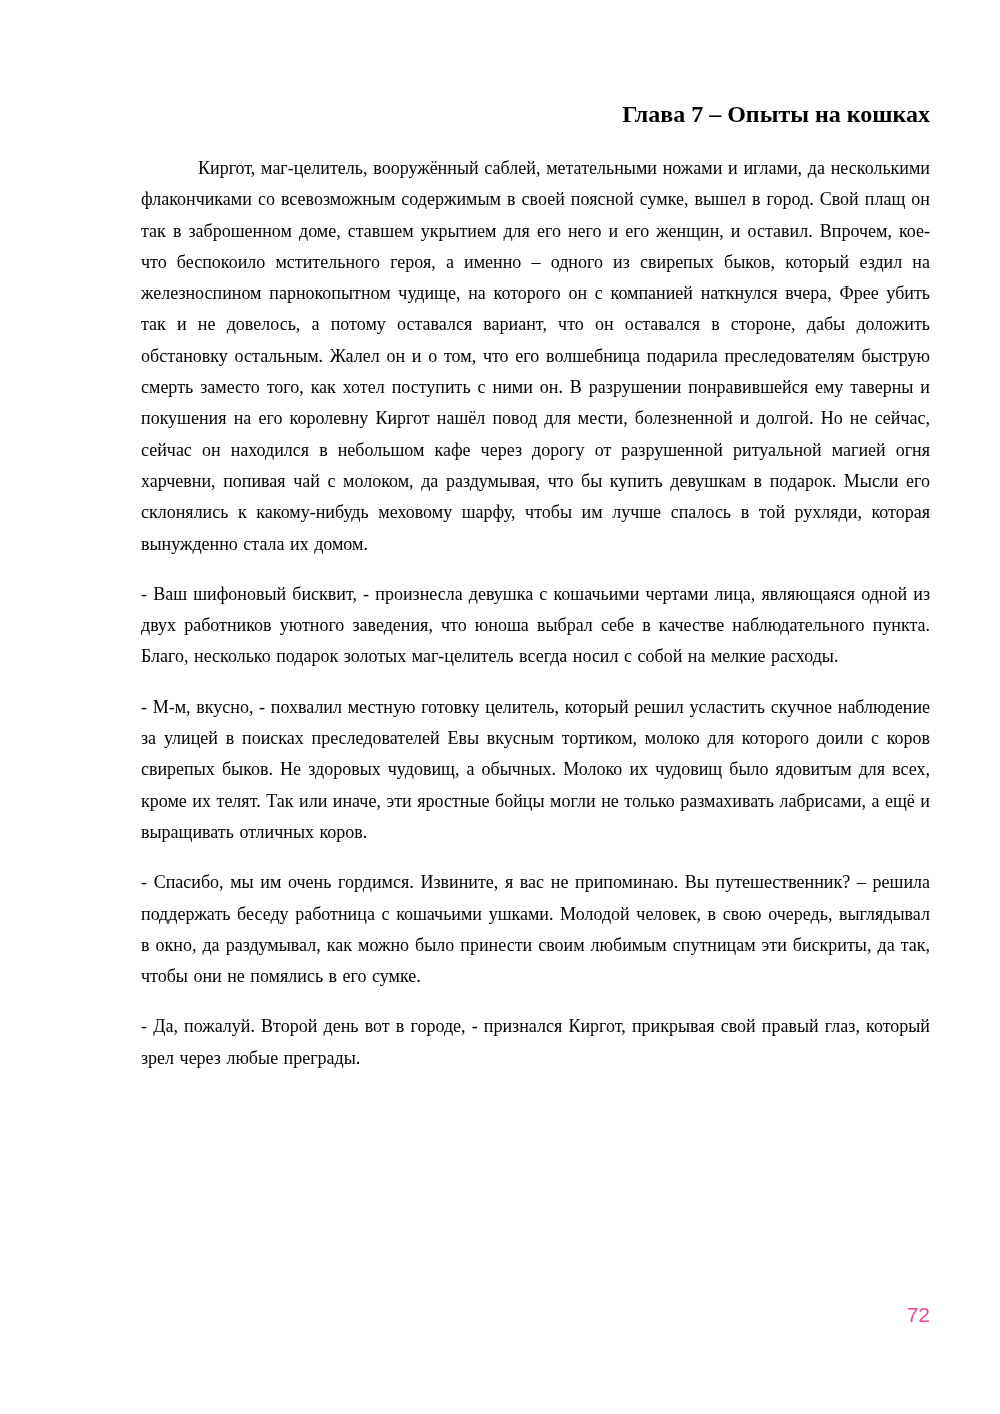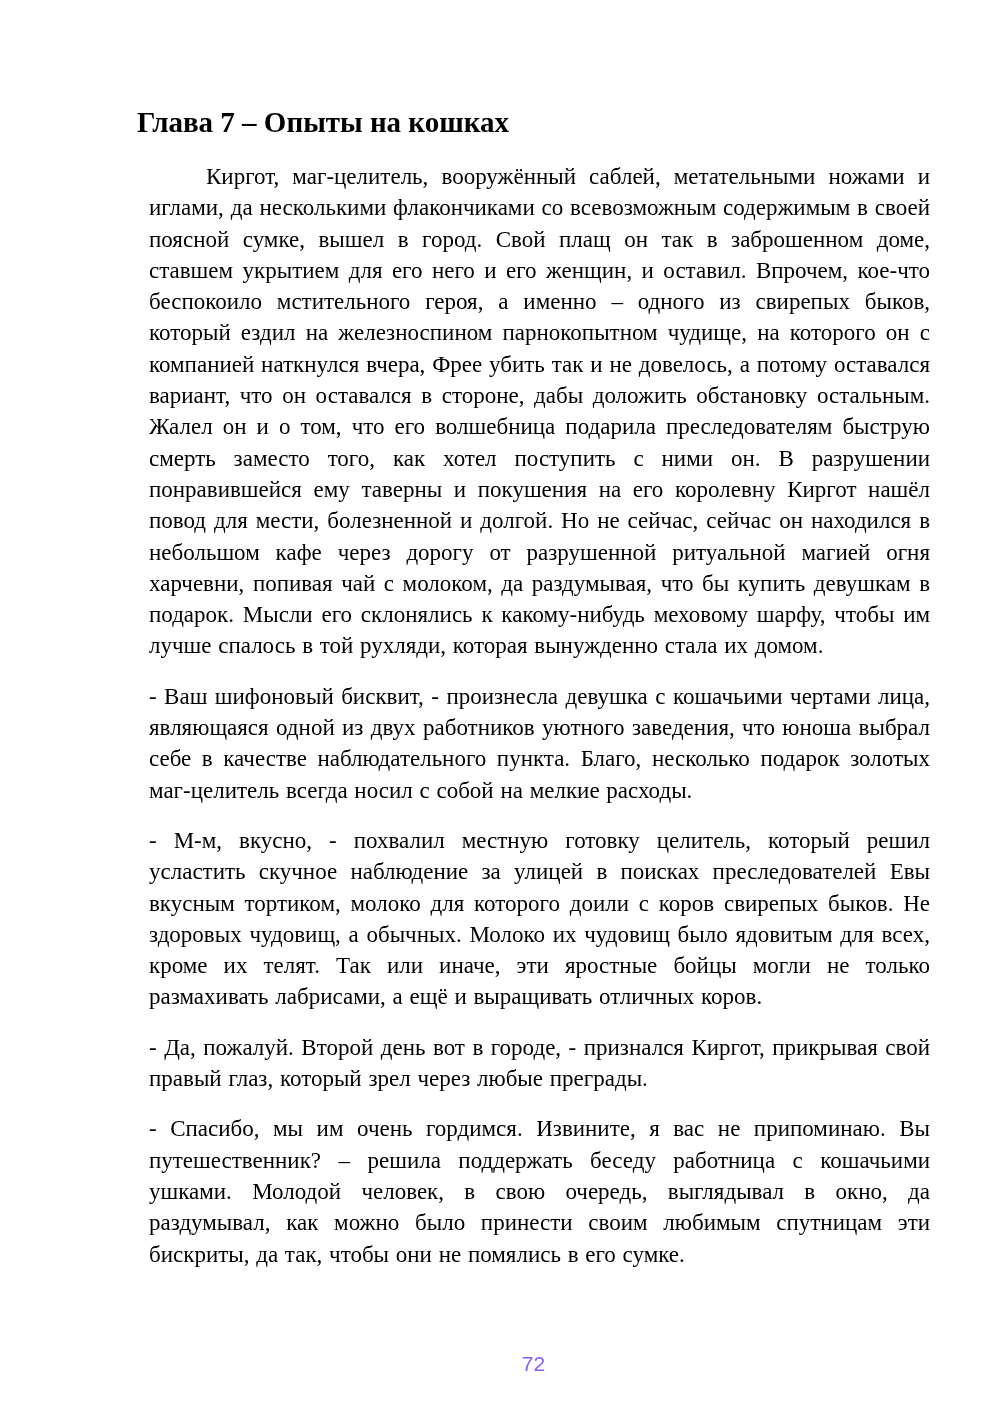--- a/index.html
+++ b/index.html
@@ -16,60 +16,60 @@
     font-family: "Liberation Serif", serif;
     overflow: hidden;
   }
   .content {
     position: absolute;
     left: 137px;
     top: 91px;
     width: 793px;
   }
   .doc-title {
-    font-size: 29px;
+    font-size: 24px;
     line-height: 31px;
     font-weight: bold;
-    text-align: left;
-    margin: 16px 0 23px 0;
+    text-align: right;
+    margin: 8px 0 23px 0;
   }
   p.body-par {
-    font-size: 23px;
+    font-size: 18px;
     line-height: 31.3px;
     text-align: justify;
-    margin: 0 0 19px 12px;
+    margin: 0 0 19px 4px;
     word-spacing: 1px;
   }
   p.body-par.indented {
     text-indent: 57px;
   }
   .page-number {
     position: absolute;
     left: 137px;
-    top: 1352px;
+    top: 1303px;
     width: 793px;
-    text-align: center;
+    text-align: right;
     font-family: "Liberation Sans", sans-serif;
     font-size: 21px;
     line-height: 24px;
-    color: #8b5cf6;
+    color: #ec4899;
   }
 </style>
 </head>
 <body>
 
 <div class="page">
   <div class="content">
     <h1 class="doc-title">Глава 7 – Опыты на кошках</h1>
 
     <p class="body-par indented">Киргот, маг-целитель, вооружённый саблей, метательными ножами и иглами, да несколькими флакончиками со всевозможным содержимым в своей поясной сумке, вышел в город. Свой плащ он так в заброшенном доме, ставшем укрытием для его него и его женщин, и оставил. Впрочем, кое-что беспокоило мстительного героя, а именно – одного из свирепых быков, который ездил на железноспином парнокопытном чудище, на которого он с компанией наткнулся вчера, Фрее убить так и не довелось, а потому оставался вариант, что он оставался в стороне, дабы доложить обстановку остальным. Жалел он и о том, что его волшебница подарила преследователям быструю смерть заместо того, как хотел поступить с ними он. В разрушении понравившейся ему таверны и покушения на его королевну Киргот нашёл повод для мести, болезненной и долгой. Но не сейчас, сейчас он находился в небольшом кафе через дорогу от разрушенной ритуальной магией огня харчевни, попивая чай с молоком, да раздумывая, что бы купить девушкам в подарок. Мысли его склонялись к какому-нибудь меховому шарфу, чтобы им лучше спалось в той рухляди, которая вынужденно стала их домом.</p>
 
     <p class="body-par">- Ваш шифоновый бисквит, - произнесла девушка с кошачьими чертами лица, являющаяся одной из двух работников уютного заведения, что юноша выбрал себе в качестве наблюдательного пункта. Благо, несколько подарок золотых маг-целитель всегда носил с собой на мелкие расходы.</p>
 
     <p class="body-par">- М-м, вкусно, - похвалил местную готовку целитель, который решил усластить скучное наблюдение за улицей в поисках преследователей Евы вкусным тортиком, молоко для которого доили с коров свирепых быков. Не здоровых чудовищ, а обычных. Молоко их чудовищ было ядовитым для всех, кроме их телят. Так или иначе, эти яростные бойцы могли не только размахивать лабрисами, а ещё и выращивать отличных коров.</p>
 
+    <p class="body-par">- Спасибо, мы им очень гордимся. Извините, я вас не припоминаю. Вы путешественник? – решила поддержать беседу работница с кошачьими ушками. Молодой человек, в свою очередь, выглядывал в окно, да раздумывал, как можно было принести своим любимым спутницам эти бискриты, да так, чтобы они не помялись в его сумке.</p>
+
     <p class="body-par">- Да, пожалуй. Второй день вот в городе, - признался Киргот, прикрывая свой правый глаз, который зрел через любые преграды.</p>
-
-    <p class="body-par">- Спасибо, мы им очень гордимся. Извините, я вас не припоминаю. Вы путешественник? – решила поддержать беседу работница с кошачьими ушками. Молодой человек, в свою очередь, выглядывал в окно, да раздумывал, как можно было принести своим любимым спутницам эти бискриты, да так, чтобы они не помялись в его сумке.</p>
   </div>
 
   <div class="page-number">72</div>
 </div>
 
 </body></html>

